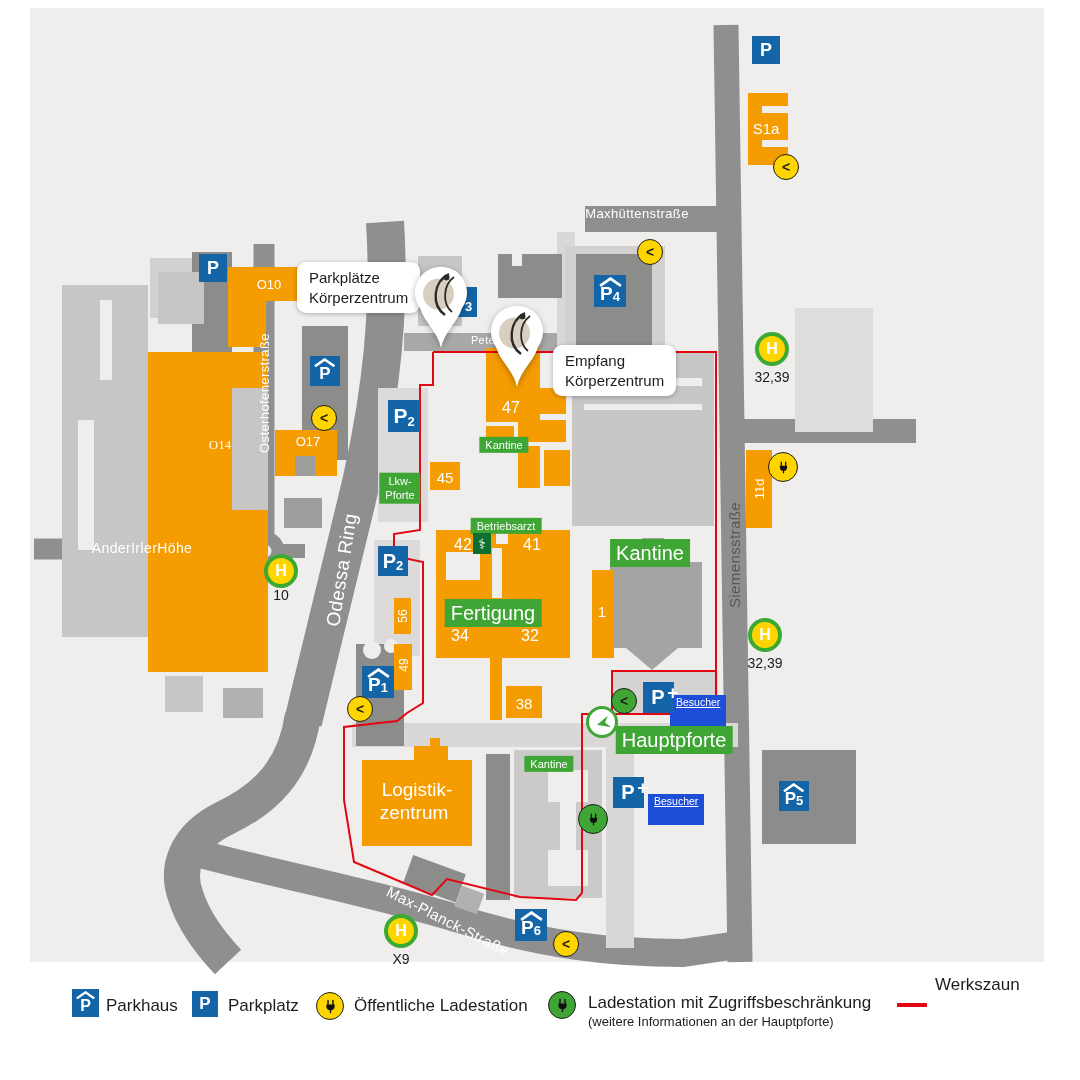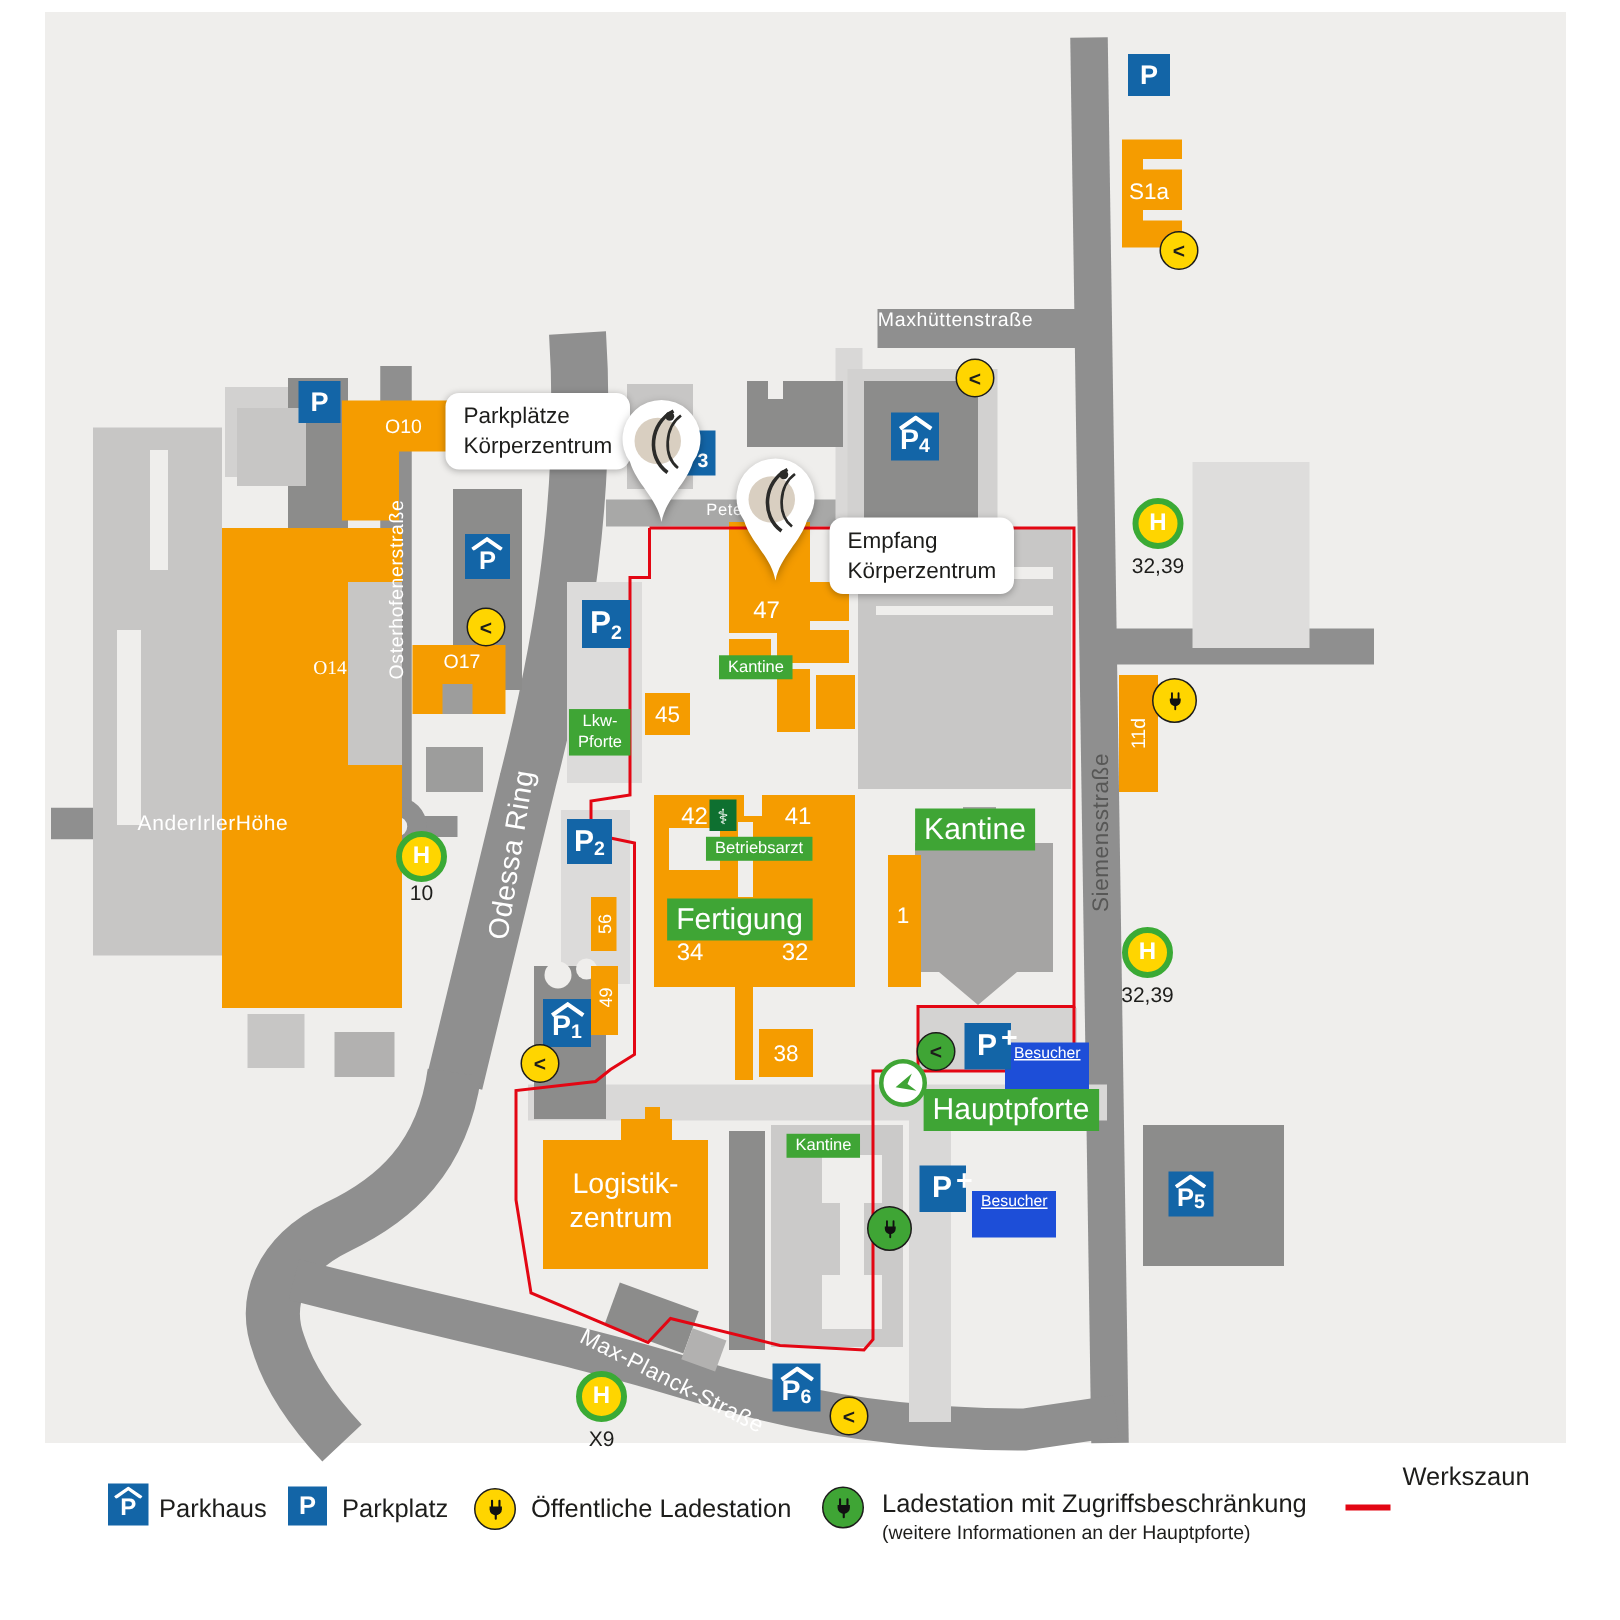--- a/index.html
+++ b/index.html
@@ -173,21 +173,21 @@
       <div class="blabel" style="left: 460px; top: 636px; font-size: 16px; transform: translate(-50%, -50%) rotate(0deg);">34</div>
       <div class="blabel" style="left: 530px; top: 636px; font-size: 16px; transform: translate(-50%, -50%) rotate(0deg);">32</div>
       <div class="blabel" style="left: 524px; top: 703px; font-size: 15px; transform: translate(-50%, -50%) rotate(0deg);">38</div>
       <div class="blabel" style="left: 602px; top: 611px; font-size: 15px; transform: translate(-50%, -50%) rotate(0deg);">1</div>
       <div class="blabel" style="left: 403px; top: 616px; font-size: 12px; transform: translate(-50%, -50%) rotate(-90deg);">56</div>
       <div class="blabel" style="left: 404px; top: 665px; font-size: 12px; transform: translate(-50%, -50%) rotate(-90deg);">49</div>
       <div class="blabel" style="left: 759px; top: 489px; font-size: 13px; transform: translate(-50%, -50%) rotate(-90deg);">11d</div>
       <div class="blabel" style="left: 417px; top: 790px; font-size: 19px; transform: translate(-50%, -50%) rotate(0deg); text-align: center;">Logistik-</div>
       <div class="blabel" style="left: 414px; top: 813px; font-size: 19px; transform: translate(-50%, -50%) rotate(0deg);">zentrum</div>
       <div class="glabel" style="left: 504px; top: 445px; font-size: 11px; transform: translate(-50%, -50%);">Kantine</div>
-      <div class="glabel" style="left: 506px; top: 526px; font-size: 11px; transform: translate(-50%, -50%); margin-top: 40px;">Betriebsarzt</div>
+      <div class="glabel" style="left: 506px; top: 526px; font-size: 11px; transform: translate(-50%, -50%);">Betriebsarzt</div>
       <div class="glabel" style="left: 493px; top: 613px; font-size: 20px; transform: translate(-50%, -50%);">Fertigung</div>
       <div class="glabel" style="left: 650px; top: 553px; font-size: 20px; transform: translate(-50%, -50%);">Kantine</div>
       <div class="glabel" style="left: 674px; top: 740px; font-size: 20px; transform: translate(-50%, -50%); text-align: center;">Hauptpforte</div>
       <div class="glabel" style="left: 549px; top: 764px; font-size: 11px; transform: translate(-50%, -50%);">Kantine</div>
       <div class="glabel" style="left: 400px; top: 488px; font-size: 11px; transform: translate(-50%, -50%);">Lkw-<br>Pforte</div>
       <div class="psign" style="left: 752px; top: 36px; width: 28px; height: 28px;">
         <span style="font-size: 18px;">P</span>
       </div>
       <div class="psign" style="left: 199px; top: 254px; width: 28px; height: 28px;">
         <span style="font-size: 18px;">P</span>

